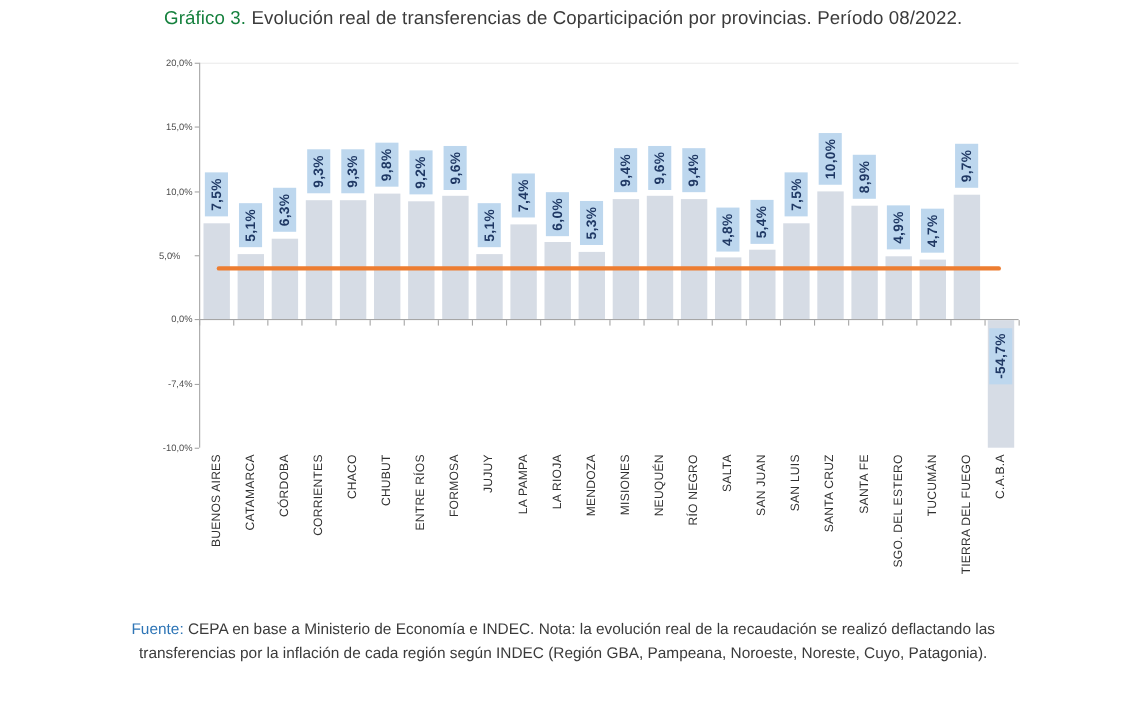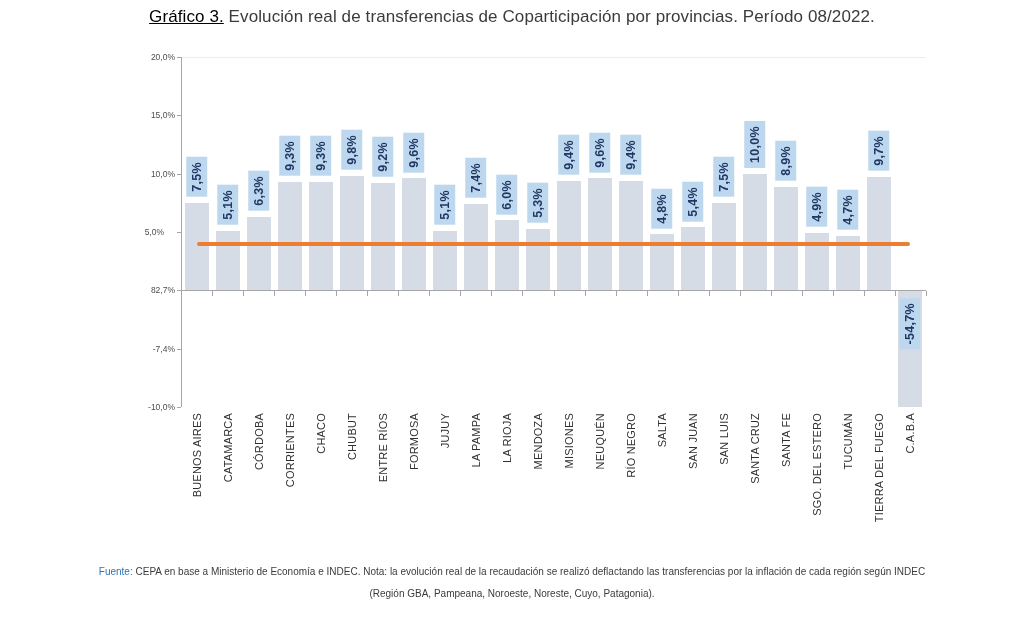--- a/index.html
+++ b/index.html
@@ -5,21 +5,21 @@
   html,body{margin:0;padding:0;background:#ffffff;}
   body{
     width:1024px;height:638px;position:relative;overflow:hidden;
     font-family:"Liberation Sans","DejaVu Sans",sans-serif;
     -webkit-font-smoothing:antialiased;
   }
   .page-title{
     position:absolute;top:7px;left:0;width:1024px;
     text-align:center;font-size:17px;color:#3b3b3b;letter-spacing:.1px;
   }
-  .title-accent{color:#000000;text-decoration:underline;}
+  .title-accent{color:#15803d;}
   #chart{position:absolute;left:0;top:0;width:1024px;height:560px;}
   .axis-line{position:absolute;background:#a6a6a6;}
   .plot-top-border{position:absolute;background:#ececec;height:1px;}
   .y-tick-label{
     position:absolute;width:34px;text-align:right;
     font-size:8.5px;line-height:10px;color:#4d4d4d;
   }
   .bar{position:absolute;background:#d6dce5;z-index:1;}
   .ref-line{position:absolute;height:4px;border-radius:2px;z-index:2;}
   .vlabel{
@@ -29,21 +29,21 @@
   .bar-value-label{
     background:#bdd7ee;color:#1f3864;font-weight:bold;font-size:12.5px;
     line-height:1;padding:5px 4px;letter-spacing:.3px;
   }
   .x-axis-label{
     color:#303030;font-size:11px;line-height:1.15;letter-spacing:.2px;
   }
   .tick{position:absolute;background:#a6a6a6;}
   .footer{
     position:absolute;top:561px;left:50%;transform:translateX(-50%);
-    width:850px;text-align:center;font-size:10px;line-height:21.5px;color:#3b3b3b;
+    width:850px;text-align:center;font-size:14px;line-height:21.5px;color:#3b3b3b;
   }
   .fuente{color:#2e75b6;}
 </style>
 </head>
 <body>
 
 <div class="page-title">
   <span class="title-accent">Gráfico 3.</span><span> Evolución real de transferencias de Coparticipación por provincias. Período 08/2022.</span>
 </div>
 
@@ -52,21 +52,21 @@
     <div class="axis-line" style="left: 181px; top: 57px; width: 1px; height: 350px;"></div>
     <div class="tick" style="left: 177px; top: 57px; width: 4px; height: 1px;"></div>
     <div class="y-tick-label" style="left: 141px; top: 52px;">20,0%</div>
     <div class="tick" style="left: 177px; top: 115.333px; width: 4px; height: 1px;"></div>
     <div class="y-tick-label" style="left: 141px; top: 110.333px;">15,0%</div>
     <div class="tick" style="left: 177px; top: 173.667px; width: 4px; height: 1px;"></div>
     <div class="y-tick-label" style="left: 141px; top: 168.667px;">10,0%</div>
     <div class="tick" style="left: 177px; top: 232px; width: 4px; height: 1px;"></div>
     <div class="y-tick-label" style="left: 130px; top: 227px;">5,0%</div>
     <div class="tick" style="left: 177px; top: 290.333px; width: 4px; height: 1px;"></div>
-    <div class="y-tick-label" style="left: 141px; top: 285.333px;">82,7%</div>
+    <div class="y-tick-label" style="left: 141px; top: 285.333px;">0,0%</div>
     <div class="tick" style="left: 177px; top: 348.667px; width: 4px; height: 1px;"></div>
     <div class="y-tick-label" style="left: 141px; top: 343.667px;">-7,4%</div>
     <div class="tick" style="left: 177px; top: 407px; width: 4px; height: 1px;"></div>
     <div class="y-tick-label" style="left: 141px; top: 402px;">-10,0%</div>
     <div class="axis-line" style="left: 181px; top: 290.333px; width: 745px; height: 1px;"></div>
     <div class="tick" style="left: 181px; top: 291.333px; width: 1px; height: 5px;"></div>
     <div class="tick" style="left: 212.042px; top: 291.333px; width: 1px; height: 5px;"></div>
     <div class="tick" style="left: 243.083px; top: 291.333px; width: 1px; height: 5px;"></div>
     <div class="tick" style="left: 274.125px; top: 291.333px; width: 1px; height: 5px;"></div>
     <div class="tick" style="left: 305.167px; top: 291.333px; width: 1px; height: 5px;"></div>

